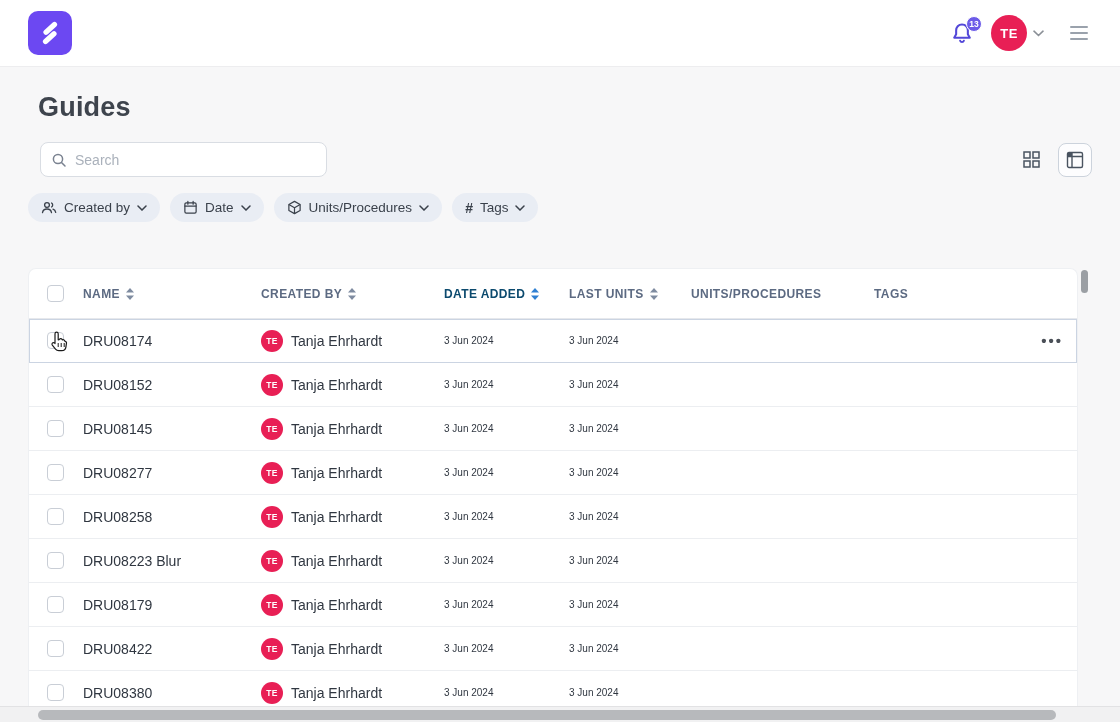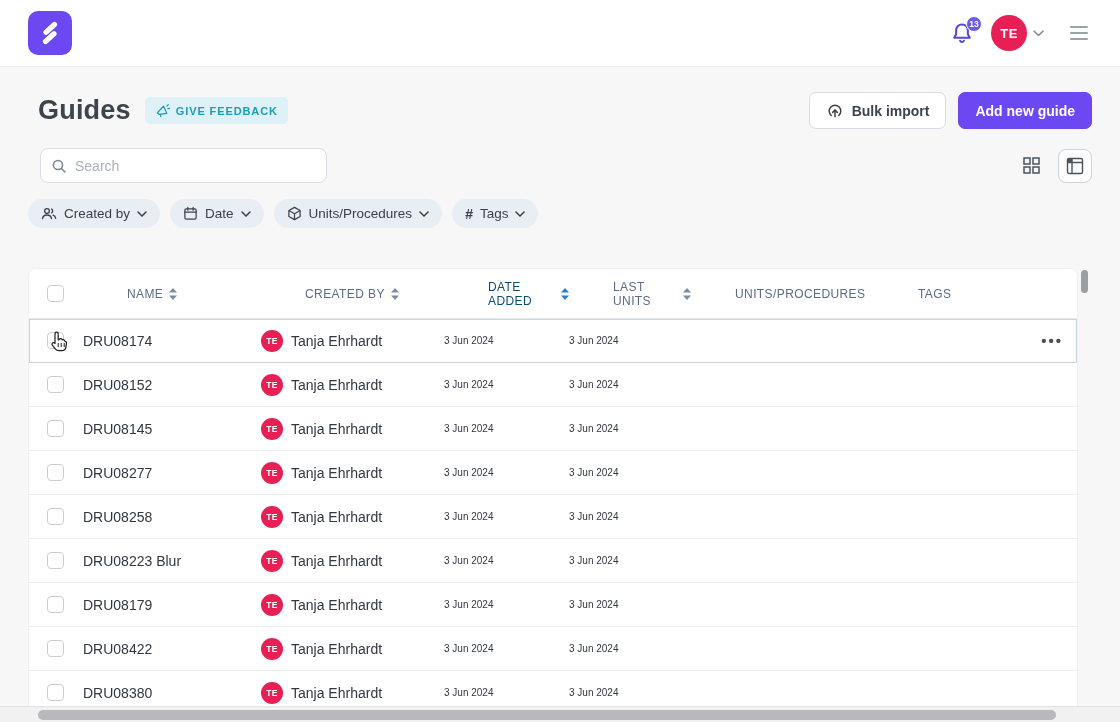--- a/index.html
+++ b/index.html
@@ -75,22 +75,22 @@
   .table-card {
     position:absolute; left:28px; top:268px; width:1050px; height:454px;
     background:#fff; border-radius:8px 8px 0 0; border:1px solid #eef0f3; border-bottom:none;
     overflow:hidden;
   }
   .trow {
     display:grid; grid-template-columns:54px 178px 183px 125px 122px 183px 1fr 44px;
     align-items:center; height:44px; border-bottom:1px solid #eceef1;
   }
   .thead { height:50px; border-bottom:1px solid #e6e8ec; }
-  .col-h { display:flex; align-items:center; gap:6px; font-size:12px; font-weight:normal;
-    color:#5c6a82; letter-spacing:.4px; cursor:pointer;margin-left:44px; }
+  .col-h { display:flex; align-items:center; gap:6px; font-size:12px; font-weight:bold;
+    color:#5c6a82; letter-spacing:.4px; cursor:pointer; }
   .col-h.active { color:#0c4a6e; }
   .col-h.active .sort svg { fill:#2E7FD2; }
   .sort svg { fill:#7e8ba0; display:block; }
   .checkbox {
     width:17px; height:17px; border:1.5px solid #c9ced6; border-radius:4px; background:#fff;
     margin-left:18px; cursor:pointer;
   }
   .cell-name { font-size:14px; color:#303741; }
   .cell-creator { display:flex; align-items:center; gap:8px; font-size:14px; color:#303741; }
   .mini-avatar {
@@ -149,45 +149,20 @@
     <div class="hamburger">
       <span></span>
         <span></span>
         <span></span>
     </div>
   </div>
 </header>
 
 <section class="page-header">
   <h1 class="page-title">Guides</h1>
-  <div class="feedback-badge">
-    <span>
-      <svg width="15" height="15" viewBox="0 0 16 16" fill="none" stroke="#1B9DB5" stroke-width="1.3" stroke-linejoin="round" stroke-linecap="round">
-        <path d="M2 8.6 10.5 4l.9 8.4L3.5 11z" transform="rotate(-18 8 8)"></path>
-        <path d="M5.5 12.2l.8 2.3"></path>
-        <path d="M12.8 3.2l1.4-1.4M13.8 6l1.8-.3"></path>
-      </svg>
-    </span>
-    <span>GIVE FEEDBACK</span>
-  </div>
-  <div class="header-actions">
-    <button class="btn btn-outline">
-      <span>
-        <svg width="18" height="18" viewBox="0 0 18 18" fill="none" stroke="#3c434d" stroke-width="1.5" stroke-linecap="round" stroke-linejoin="round">
-          <path d="M5.2 13.4a5.8 5.8 0 1 1 7.6 0"></path>
-          <path d="M9 14.8V8.2"></path>
-          <path d="M6.7 10.4 9 8.1l2.3 2.3"></path>
-        </svg>
-      </span>
-      <span>Bulk import</span>
-    </button>
-    <button class="btn btn-primary">
-      <span>Add new guide</span>
-    </button>
-  </div>
 </section>
 
 <div class="search-row">
   <div class="search-box">
     <span>
       <svg width="16" height="16" viewBox="0 0 16 16" fill="none" stroke="#7a8290" stroke-width="1.5" stroke-linecap="round">
         <circle cx="7" cy="7" r="4.6"></circle>
           <path d="M10.5 10.5 14 14"></path>
       </svg>
     </span>

